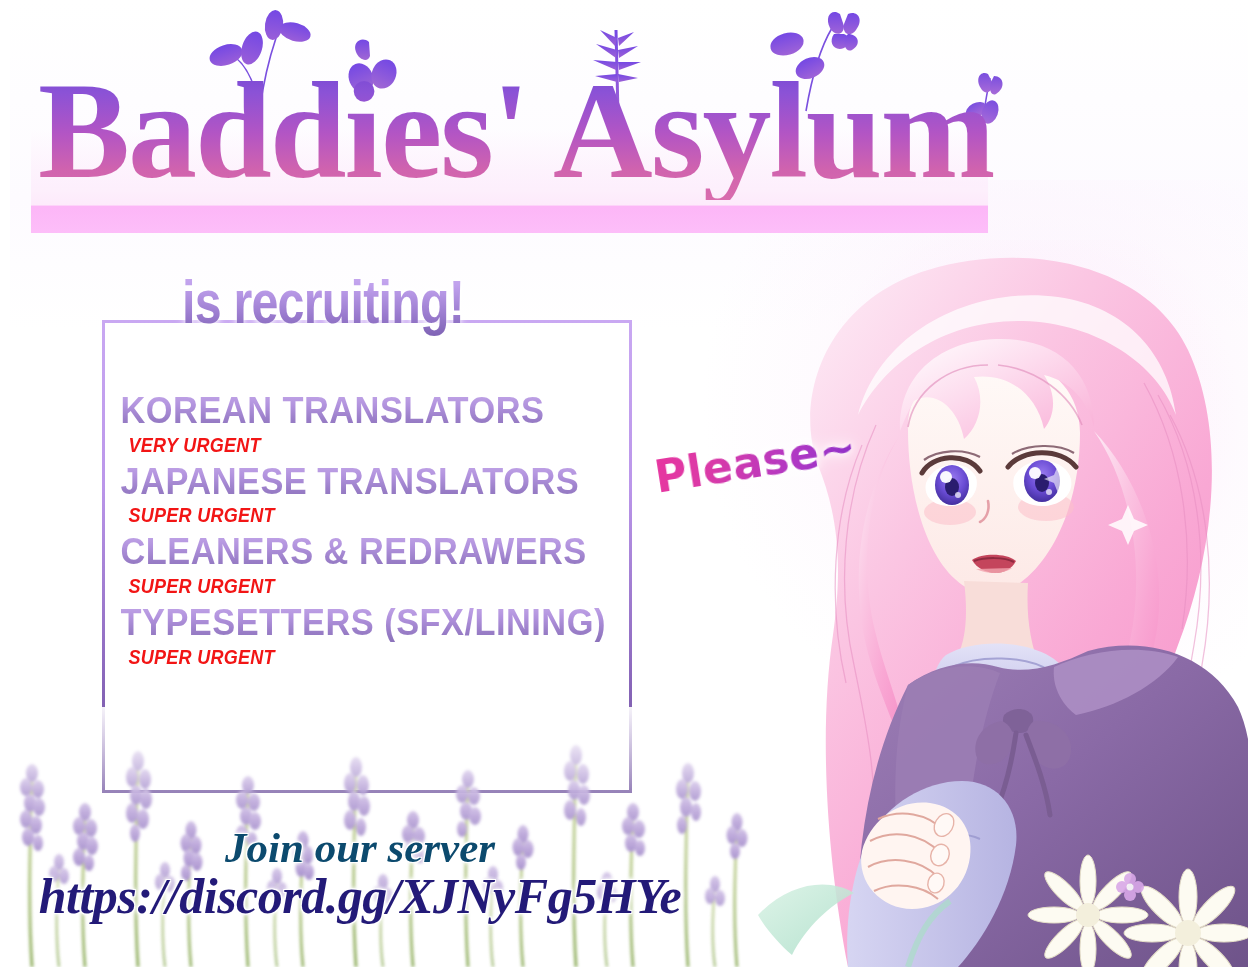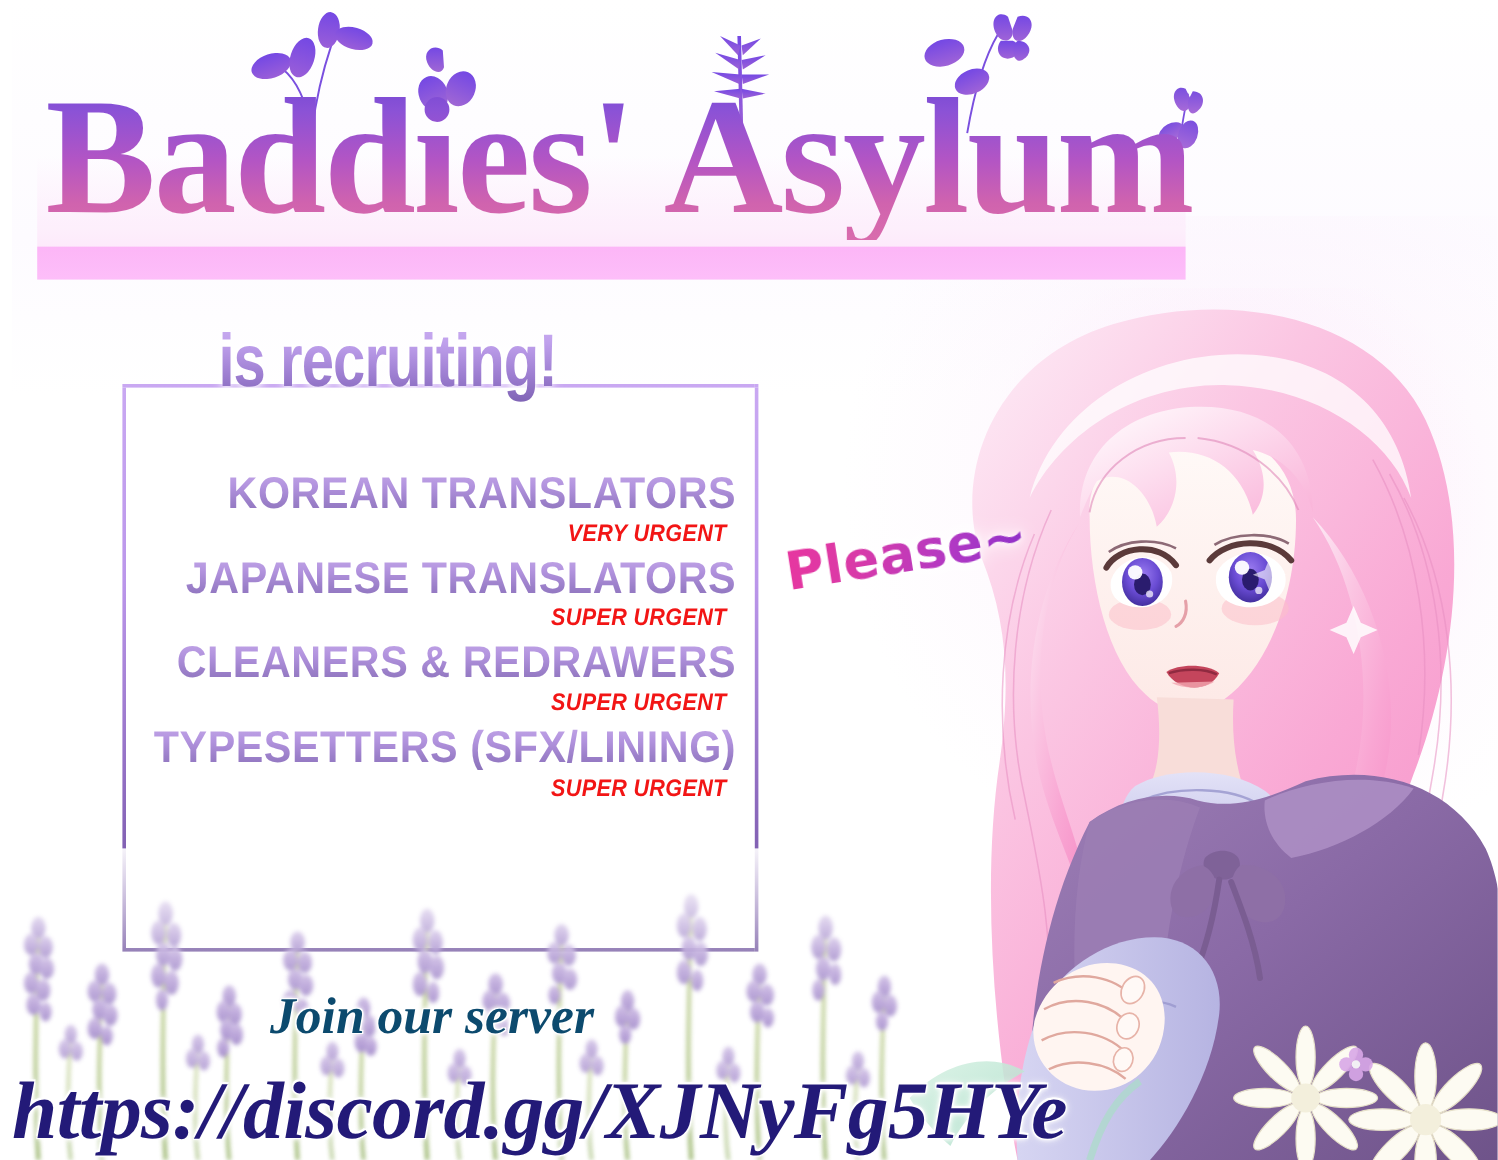--- a/index.html
+++ b/index.html
@@ -82,21 +82,21 @@
     width:530px; height:473px;
     border:3px solid;
     border-image:linear-gradient(180deg,#c9a8f2 0%,#bb96ea 35%,#8f6cc0 72%,#6b4e9b 100%) 1;
     z-index:2;
   }
 
   
   .roles {
     position:absolute; left:92px; top:392px;
     width:530px;
-    text-align:right;
+    text-align:left;
     z-index:5;
   }
   .role-name {
     font-family:"Liberation Sans Narrow","Liberation Sans",sans-serif;
     font-size:37px;
     font-weight:600;
     letter-spacing:0.5px;
     line-height:1.02;
     transform:scaleX(0.93);
     background:linear-gradient(180deg,#c3a7e8 0%,#b293de 35%,#9b7fc9 70%,#8b72ba 100%);
@@ -159,28 +159,27 @@
     font-size:43px;
     color:#0c4a6e;
     line-height:1.0;
     text-shadow:
       0 0 4px #fff, 0 0 4px #fff, 0 0 8px #fff,
       1px 1px 0 #fff, -1px -1px 0 #fff, 1px -1px 0 #fff, -1px 1px 0 #fff;
   }
   .discord-url {
     font-family:"Liberation Serif", serif;
     font-weight:700; font-style:italic;
-    font-size:68px;
+    font-size:50px;
     letter-spacing:-0.5px;
     color:#231a78;
     line-height:1.08;
     text-shadow:
       0 0 4px #fff, 0 0 4px #fff, 0 0 8px #fff,
       1px 1px 0 #fff, -1px -1px 0 #fff, 1px -1px 0 #fff, -1px 1px 0 #fff;
-    margin-top: 20px;
   }
 
   
   .character {
     position:absolute; right:0; top:215px;
     width:500px; height:752px;
     z-index:8;
   }
   .character svg { display:block; }
 

